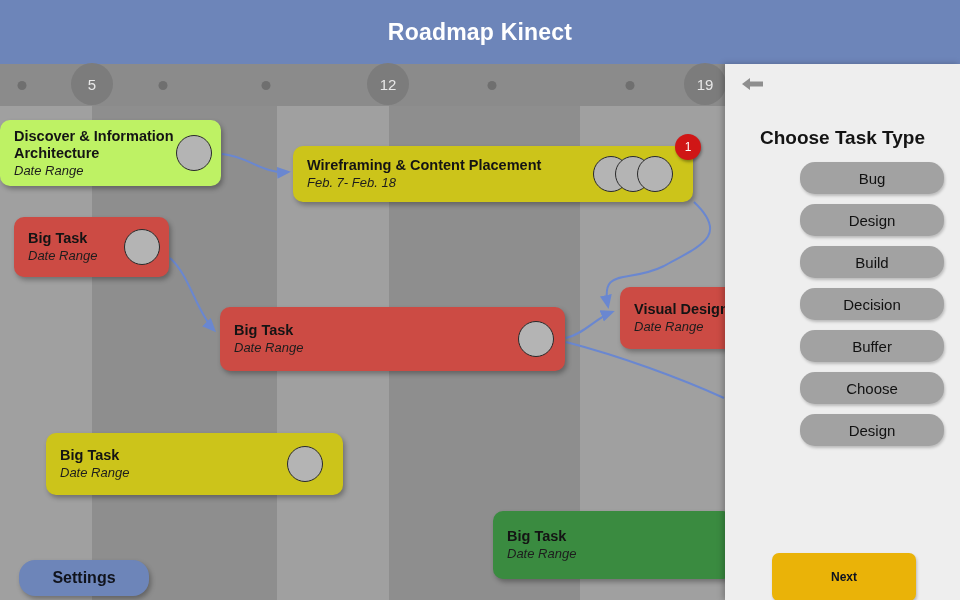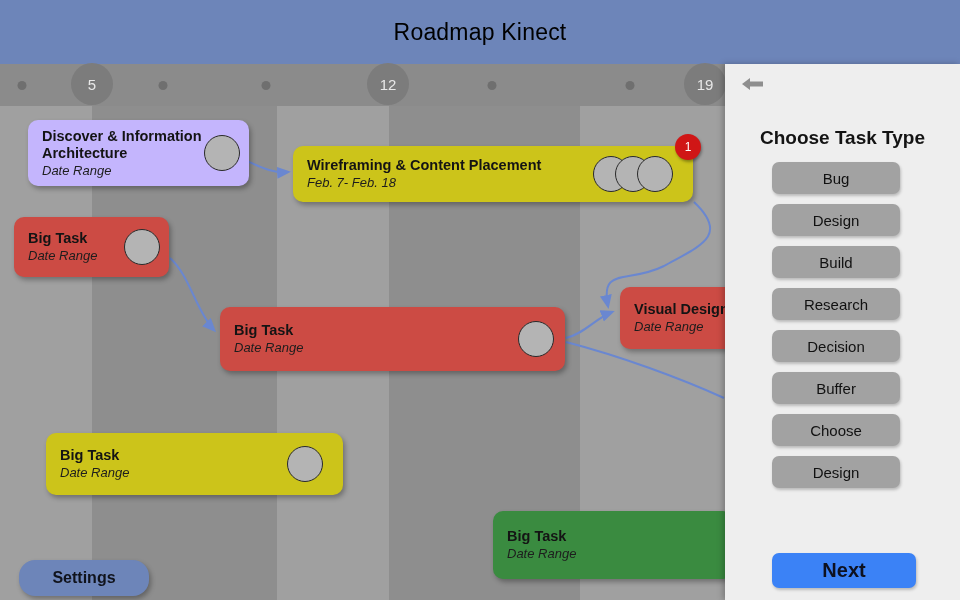--- a/index.html
+++ b/index.html
@@ -30,22 +30,22 @@
     width: 960px;
     height: 64px;
     background: #6d85b9;
     display: flex;
     align-items: center;
     justify-content: center;
     box-sizing: border-box;
   }
   .header-title {
     font-size: 23px;
-    font-weight: normal;
-    color: #000000;
+    font-weight: bold;
+    color: #ffffff;
     letter-spacing: 0.2px;
   }
 
   
   .timeline {
     position: absolute;
     left: 0; top: 64px;
     width: 960px;
     height: 42px;
     background: #8b8b8b;
@@ -197,43 +197,44 @@
     color: #131313;
     margin-top: 11px;
   }
   .type-list {
     position: absolute;
     left: 47px;
     top: 98px;
     width: 144px;
   }
   .type-btn {
-    width: 128px;
+    width: 144px;
     height: 32px;
-    border-radius: 7px;
+    border-radius: 15px;
     background: #a2a2a2;
     color: #111111;
     font-size: 15px;
     display: flex;
     align-items: center;
     justify-content: center;
     margin-bottom: 10px;
     box-shadow: 1px 2px 3px rgba(0,0,0,0.22);
     cursor: pointer;
+    margin-left: 28px;
   }
   .next-btn {
     position: absolute;
     left: 47px;
     top: 489px;
     width: 144px;
-    height: 35px;
+    height: 48px;
     border-radius: 7px;
-    background: #3b82f6;
+    background: #eab308;
     color: #0d1120;
-    font-size: 20px;
+    font-size: 12px;
     font-weight: bold;
     display: flex;
     align-items: center;
     justify-content: center;
     box-shadow: 1px 2px 3px rgba(0,0,0,0.22);
     cursor: pointer;
   }
 </style>
 </head>
 <body>
@@ -275,21 +276,21 @@
 
         <path d="M694,96 C730,130 700,140 664,160 C628,178 600,160 608,200" marker-end="url(#ah)"></path>
 
         <path d="M566,232 C584,228 596,212 612,206" marker-end="url(#ah)"></path>
 
         <path d="M566,236 C620,250 680,272 724,292"></path>
       </g>
     </svg>
 
     <div id="cards">
-        <div class="card" style="left: 0px; top: 14px; width: 221px; height: 66px; background: #c4b5fd; margin-left: 28px;">
+        <div class="card" style="left: 0px; top: 14px; width: 221px; height: 66px; background: #bef264;">
           <div class="card-body">
             <div class="card-title wrap">Discover &amp; Information Architecture</div>
             <div class="card-sub">Date Range</div>
           </div>
           <div class="avatars" style="left: 176px;">
             <div class="avatar"></div>
           </div>
         </div>
         <div class="card" style="left: 293px; top: 40px; width: 400px; height: 56px; background: rgb(204, 196, 26);">
           <div class="card-body">
@@ -351,21 +352,20 @@
     <div class="back-arrow">
       <svg width="30" height="30" viewBox="0 0 30 30">
         <path d="M4,15 L12,9 L12,12.5 L25,12.5 L25,17.5 L12,17.5 L12,21 Z" fill="#8e8e8e"></path>
       </svg>
     </div>
     <div class="panel-title">Choose Task Type</div>
     <div class="type-list" id="type-list">
         <div class="type-btn">Bug</div>
         <div class="type-btn">Design</div>
         <div class="type-btn">Build</div>
-        <div class="type-btn">Research</div>
         <div class="type-btn">Decision</div>
         <div class="type-btn">Buffer</div>
         <div class="type-btn">Choose</div>
         <div class="type-btn">Design</div>
       </div>
     <div class="next-btn">Next</div>
   </div>
 
 </div>
 

